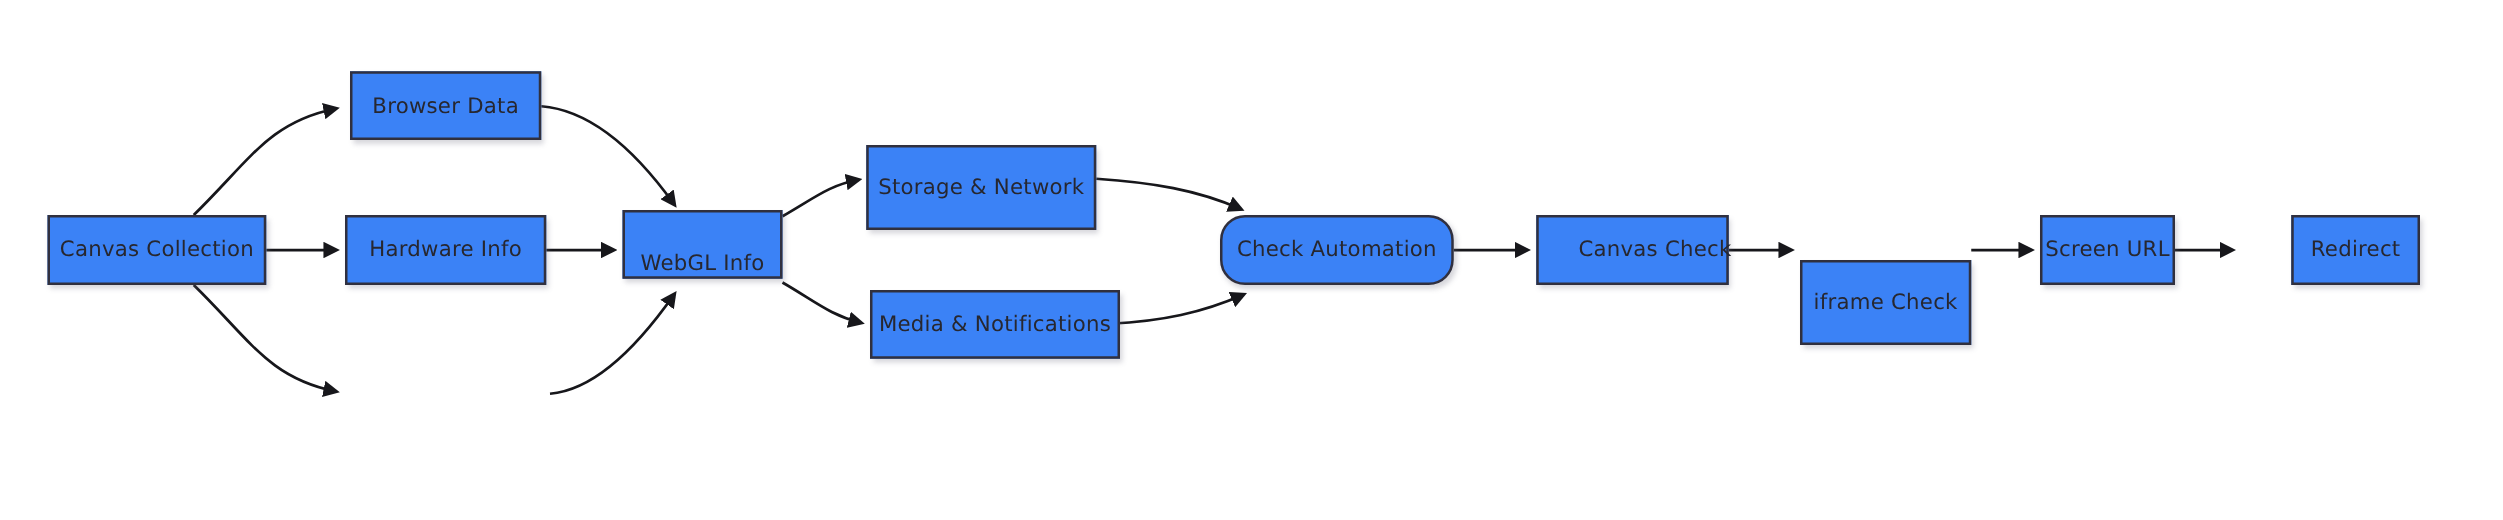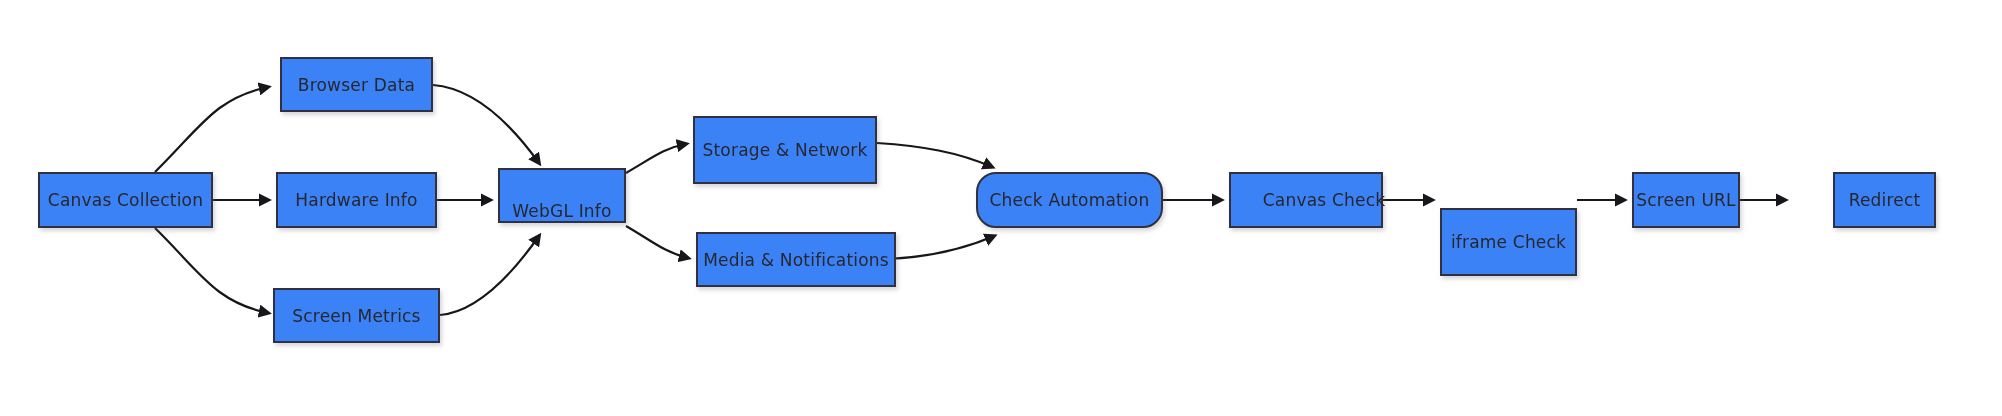--- a/index.html
+++ b/index.html
@@ -90,23 +90,20 @@
 
   <div class="node" id="n-start">
     <span>Canvas Collection</span>
   </div>
   <div class="node" id="n-browser">
     <span>Browser Data</span>
   </div>
   <div class="node" id="n-hardware">
     <span>Hardware Info</span>
   </div>
-  <div class="node" id="n-screen">
-    <span>Screen Metrics</span>
-  </div>
   <div class="node" id="n-webgl">
     <span>WebGL Info</span>
   </div>
   <div class="node" id="n-storage">
     <span>Storage &amp; Network</span>
   </div>
   <div class="node" id="n-media">
     <span>Media &amp; Notifications</span>
   </div>
   <div class="node" id="n-check">

